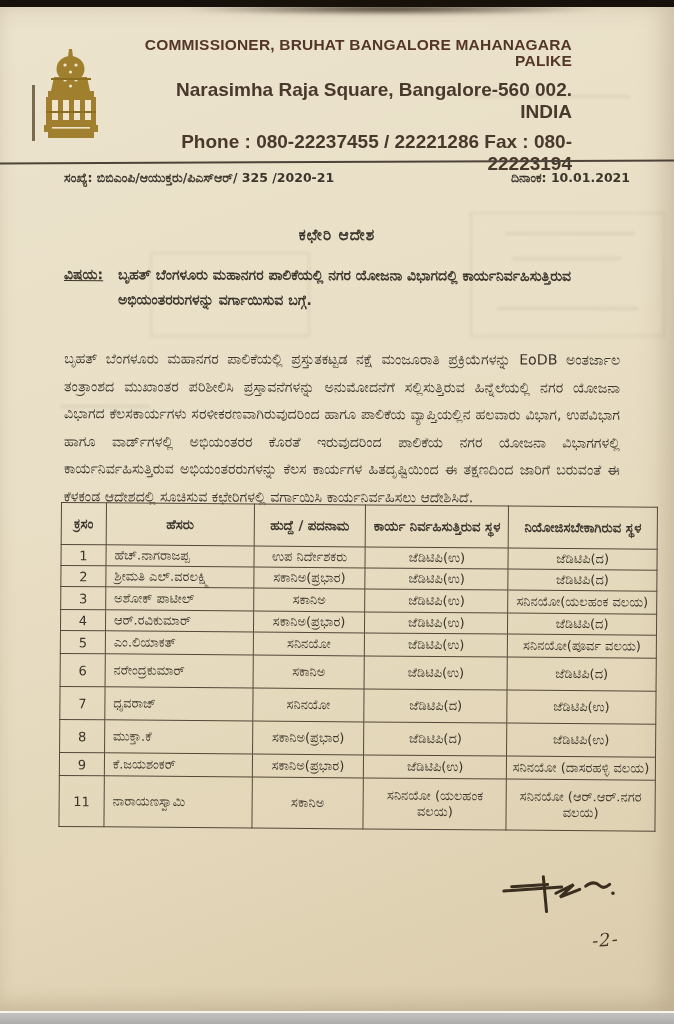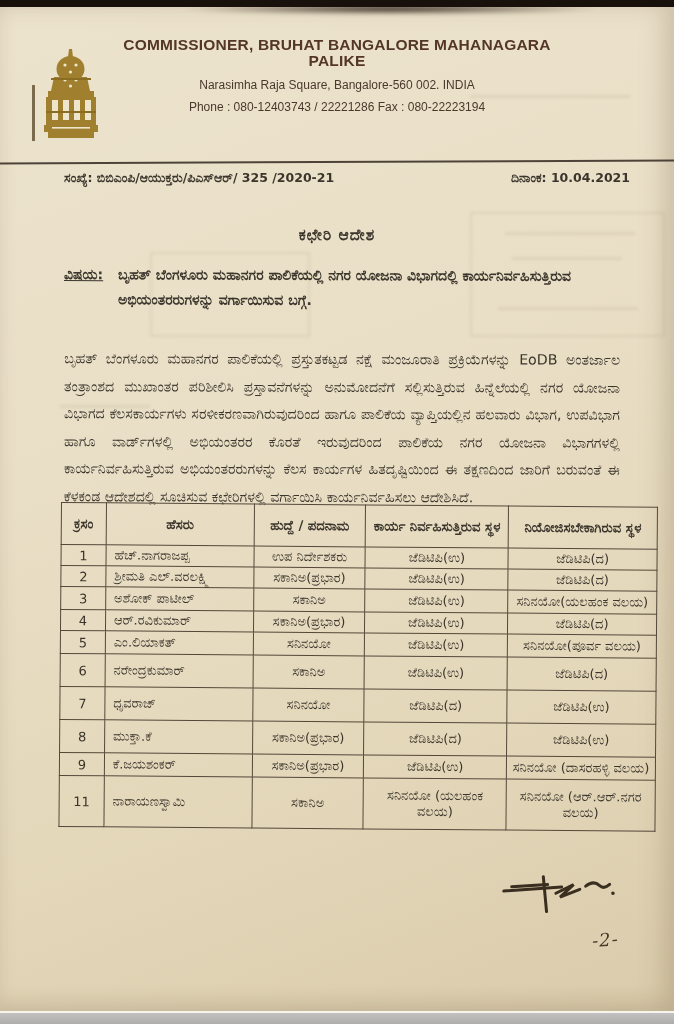--- a/index.html
+++ b/index.html
@@ -26,23 +26,23 @@
     background:linear-gradient(#f7f4ec 0 2px, #c2c1bf 2px, #aeadab 100%);
   }
   
   .ghost { position:absolute; opacity:.14; filter:blur(1.6px); color:#6b5f4c; pointer-events:none; }
   .ghost-box { border:2px solid #8d8168; }
   .ghost-line { background:#8d8168; height:3px; }
 
   
   .letterhead { position:absolute; left:0; top:22px; width:100%; }
   .logo { position:absolute; left:28px; top:18px; width:86px; height:100px; }
-  .head-lines { position:absolute; left:113px; top:8px; width:448px; text-align:center; }
+  .head-lines { position:absolute; left:124px; top:8px; width:448px; text-align:right; }
   .org-name { font-size:15.5px; font-weight:bold; color:#543628; letter-spacing:.2px; line-height:1; margin-bottom:11px; }
-  .head-sub { font-size:12px; font-weight:normal; color:#49392c; margin-bottom:8px; line-height:1.15; }
+  .head-sub { font-size:19px; font-weight:bold; color:#49392c; margin-bottom:8px; line-height:1.15; }
   .head-rule { position:absolute; left:-4px; top:132px; width:684px; height:2.2px; background:#4d4338; transform:rotate(-.25deg); }
 
   
   .kn { font-family:"DejaVu Sans", sans-serif; color:#3b352c; }
 
   .ref-row { position:absolute; left:64px; right:44px; top:163px; display:flex; justify-content:space-between; font-size:12.5px; font-weight:bold; }
   .order-title { position:absolute; left:0; top:219px; width:100%; text-align:center; font-size:15.5px; font-weight:bold; text-underline-offset:3px; letter-spacing:1px; }
   .subject { position:absolute; left:64px; top:256px; width:540px; display:flex; font-size:14px; font-weight:bold; line-height:25px; transform:rotate(.2deg); }
   .subject-label { flex:0 0 54px;text-decoration:underline; }
   .subject-text { flex:1; }
@@ -106,28 +106,28 @@
         <rect x="24" y="80" width="38" height="1.6"></rect>
       </g>
       <g fill="#8a6c22">
         <rect x="18" y="64" width="50" height="2"></rect>
         <rect x="23" y="31" width="40" height="2"></rect>
       </g>
     </svg>
     <div class="head-lines">
       <div class="org-name">COMMISSIONER, BRUHAT BANGALORE MAHANAGARA PALIKE</div>
       <div class="head-sub">Narasimha Raja Square, Bangalore-560 002. INDIA</div>
-      <div class="head-sub">Phone : 080-12403743 / 22221286 Fax : 080-22223194</div>
+      <div class="head-sub">Phone : 080-22237455 / 22221286 Fax : 080-22223194</div>
     </div>
     <div class="head-rule"></div>
   </div>
 
   <div class="ref-row kn">
     <span>ಸಂಖ್ಯೆ: ಬಿಬಿಎಂಪಿ/ಆಯುಕ್ತರು/ಪಿಎಸ್ಆರ್/ 325 /2020-21</span>
-    <span>ದಿನಾಂಕ: 10.04.2021</span>
+    <span>ದಿನಾಂಕ: 10.01.2021</span>
   </div>
 
   <div class="order-title kn">ಕಛೇರಿ ಆದೇಶ</div>
 
   <div class="subject kn">
     <span class="subject-label">ವಿಷಯ:</span>
     <span class="subject-text">ಬೃಹತ್ ಬೆಂಗಳೂರು ಮಹಾನಗರ ಪಾಲಿಕೆಯಲ್ಲಿ ನಗರ ಯೋಜನಾ ವಿಭಾಗದಲ್ಲಿ ಕಾರ್ಯನಿರ್ವಹಿಸುತ್ತಿರುವ ಅಭಿಯಂತರರುಗಳನ್ನು ವರ್ಗಾಯಿಸುವ ಬಗ್ಗೆ.</span>
   </div>
 
   <div class="body-par kn">ಬೃಹತ್ ಬೆಂಗಳೂರು ಮಹಾನಗರ ಪಾಲಿಕೆಯಲ್ಲಿ ಪ್ರಸ್ತುತಕಟ್ಟಡ ನಕ್ಷೆ ಮಂಜೂರಾತಿ ಪ್ರಕ್ರಿಯೆಗಳನ್ನು EoDB ಅಂತರ್ಜಾಲ ತಂತ್ರಾಂಶದ ಮುಖಾಂತರ ಪರಿಶೀಲಿಸಿ ಪ್ರಸ್ತಾವನೆಗಳನ್ನು ಅನುಮೋದನೆಗೆ ಸಲ್ಲಿಸುತ್ತಿರುವ ಹಿನ್ನೆಲೆಯಲ್ಲಿ ನಗರ ಯೋಜನಾ ವಿಭಾಗದ ಕೆಲಸಕಾರ್ಯಗಳು ಸರಳೀಕರಣವಾಗಿರುವುದರಿಂದ ಹಾಗೂ ಪಾಲಿಕೆಯ ವ್ಯಾಪ್ತಿಯಲ್ಲಿನ ಹಲವಾರು ವಿಭಾಗ, ಉಪವಿಭಾಗ ಹಾಗೂ ವಾರ್ಡ್‌ಗಳಲ್ಲಿ ಅಭಿಯಂತರರ ಕೊರತೆ ಇರುವುದರಿಂದ ಪಾಲಿಕೆಯ ನಗರ ಯೋಜನಾ ವಿಭಾಗಗಳಲ್ಲಿ ಕಾರ್ಯನಿರ್ವಹಿಸುತ್ತಿರುವ ಅಭಿಯಂತರರುಗಳನ್ನು ಕೆಲಸ ಕಾರ್ಯಗಳ ಹಿತದೃಷ್ಟಿಯಿಂದ ಈ ತಕ್ಷಣದಿಂದ ಜಾರಿಗೆ ಬರುವಂತೆ ಈ ಕೆಳಕಂಡ ಆದೇಶದಲ್ಲಿ ಸೂಚಿಸುವ ಕಛೇರಿಗಳಲ್ಲಿ ವರ್ಗಾಯಿಸಿ ಕಾರ್ಯನಿರ್ವಹಿಸಲು ಆದೇಶಿಸಿದೆ.</div>

